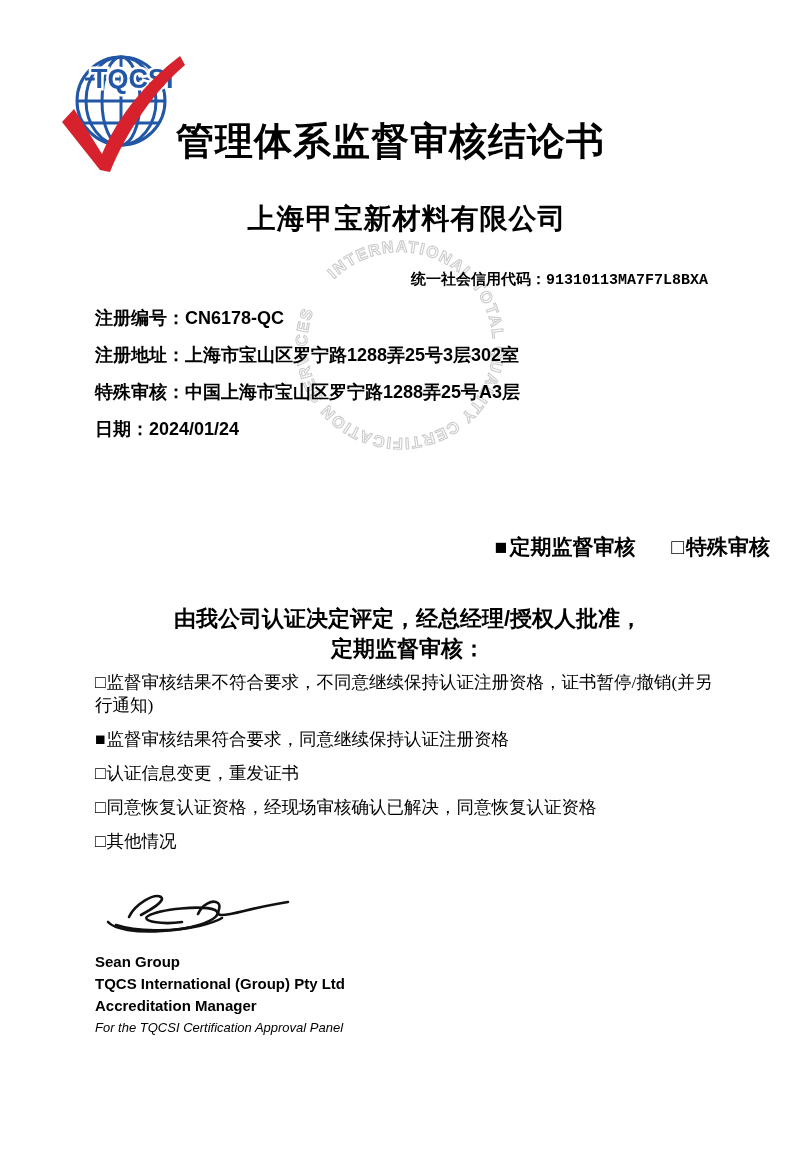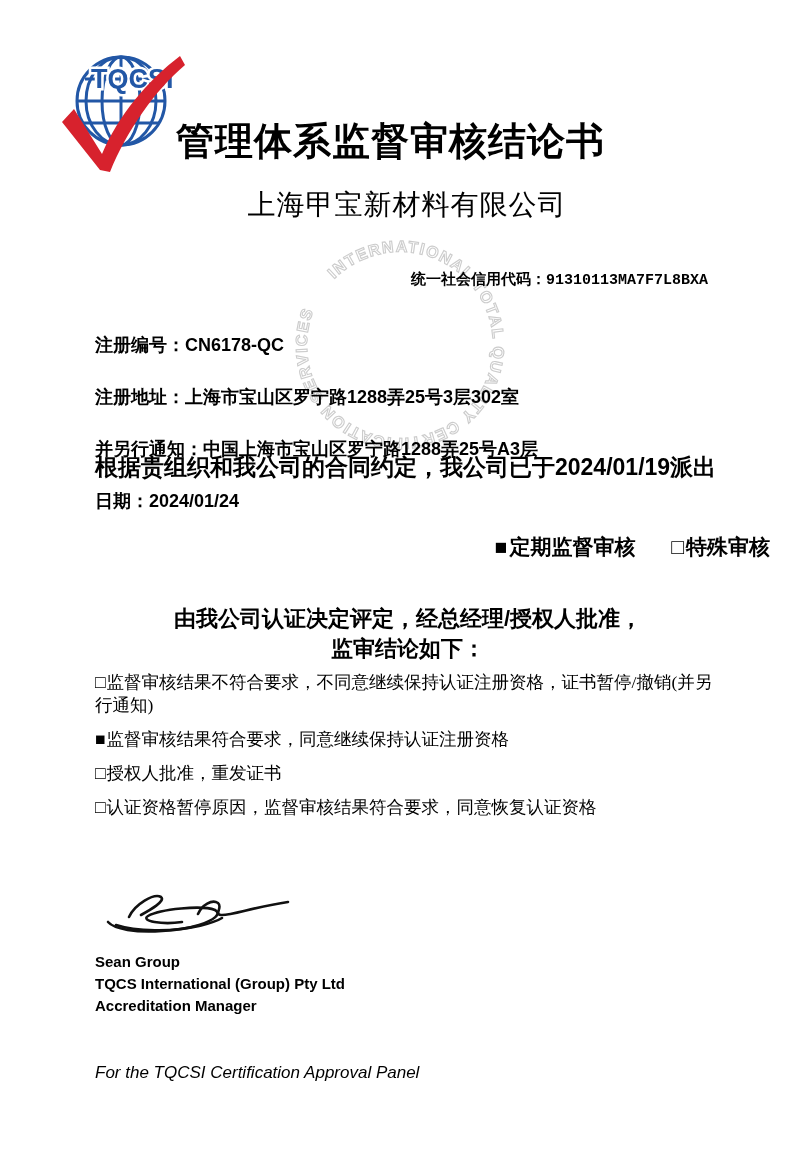--- a/index.html
+++ b/index.html
@@ -13,31 +13,31 @@
   .watermark { position:absolute; left:0; top:0; pointer-events:none; z-index:0; }
   .content-layer { position:absolute; left:0; top:0; width:800px; height:1150px; z-index:1; }
 
   .logo { position:absolute; left:58px; top:44px; }
 
   .doc-title {
     position:absolute; left:176px; top:116px;
     font-size:38px; font-weight:bold; letter-spacing:1px; white-space:nowrap;
   }
   .company-name {
-    position:absolute; left:0; top:186px; width:778px; text-align:center;
-    font-size:28px; font-weight:normal; letter-spacing:1px;padding-left:36px;
+    position:absolute; left:0; top:200px; width:778px; text-align:center;
+    font-size:28px; font-weight:bold; letter-spacing:1px;padding-left:36px;
   }
   .credit-row {
     position:absolute; top:270px; right:92px;
     font-size:15px; font-weight:bold; white-space:nowrap;
   }
   .credit-row .val { margin-left:0; font-family:"Liberation Mono", monospace; font-weight:bold; }
 
   .info-list { position:absolute; left:95px; top:306px; width:620px; }
-  .info-row { font-size:18px; font-weight:bold; line-height:25px; margin-bottom:12px; white-space:nowrap;margin-top:27px; }
+  .info-row { font-size:18px; font-weight:bold; line-height:25px; margin-bottom:12px; white-space:nowrap; }
 
   .body-paragraph {
     position:absolute; left:95px; top:452px; width:624px;
     font-size:23px; font-weight:bold; line-height:31px;
   }
   .audit-options {
     position:absolute; left:0; top:533px; width:770px; text-align:right;
     font-size:21px; font-weight:bold; white-space:nowrap;
   }
   .audit-options .option { display:inline-block; }
@@ -53,21 +53,21 @@
     position:absolute; left:95px; top:671px; width:624px;
     font-family:"Liberation Serif", serif; font-size:17.5px; line-height:23px;
   }
   .conclusion-item { margin-bottom:11px; }
   .conclusion-item .box { margin-right:1px; }
 
   .signature-wrap { position:absolute; left:102px; top:880px; }
 
   .signoff { position:absolute; left:95px; top:951px; font-size:15px; line-height:22px; }
   .signoff .line { font-weight:bold; }
-  .signoff .line.italic { font-weight:normal; font-style:italic; font-size:17px;margin-top:45px; }
+  .signoff .line.italic { font-weight:normal; font-style:italic; font-size:13px; }
 </style>
 </head>
 <body>
 
 <div class="page">
 
   <svg class="watermark" width="800" height="1150" viewBox="0 0 800 1150">
     <defs>
       <path id="wm-circle" d="M 334.2 279.2 A 93 93 0 0 1 465.8 410.8 A 93 93 0 0 1 334.2 279.2" fill="none"></path>
     </defs>
@@ -101,57 +101,59 @@
     </div>
 
     <div class="info-list">
       <div class="info-row">
         <span>注册编号：</span><span>CN6178-QC</span>
       </div>
       <div class="info-row">
         <span>注册地址：</span><span>上海市宝山区罗宁路1288弄25号3层302室</span>
       </div>
       <div class="info-row">
-        <span>并另行通知：</span><span>中国上海市宝山区罗宁路1288弄25号A3层</span>
+        <span>特殊审核：</span><span>中国上海市宝山区罗宁路1288弄25号A3层</span>
       </div>
       <div class="info-row">
         <span>日期：</span><span>2024/01/24</span>
       </div>
     </div>
 
     <div class="body-paragraph">
-      <div>根据贵组织和我公司的合同约定，我公司已于2024/01/19派出</div>
     </div>
 
     <div class="audit-options">
       <span class="option">
         <span class="box">■</span><span>定期监督审核</span>
       </span>
       <span class="option">
         <span class="box">□</span><span>特殊审核</span>
       </span>
     </div>
 
     <div class="decision-heading">
       <div>由我公司认证决定评定，经总经理/授权人批准，</div>
-      <div>监审结论如下：</div>
+      <div>定期监督审核：</div>
     </div>
 
     <div class="conclusion-list">
       <div class="conclusion-item">
         <span class="box">□</span><span>监督审核结果不符合要求，不同意继续保持认证注册资格，证书暂停/撤销(并另行通知)</span>
       </div>
       <div class="conclusion-item">
         <span class="box">■</span><span>监督审核结果符合要求，同意继续保持认证注册资格</span>
       </div>
       <div class="conclusion-item">
-        <span class="box">□</span><span>授权人批准，重发证书</span>
+        <span class="box">□</span><span>认证信息变更，重发证书</span>
       </div>
       <div class="conclusion-item">
-        <span class="box">□</span><span>认证资格暂停原因，监督审核结果符合要求，同意恢复认证资格</span>
+        <span class="box">□</span><span>同意恢复认证资格，经现场审核确认已解决，同意恢复认证资格</span>
+      </div>
+      <div class="conclusion-item">
+        <span class="box">□</span><span>其他情况</span>
       </div>
     </div>
 
     <div class="signature-wrap">
       <svg width="190" height="60" viewBox="0 0 190 60">
         <g fill="none" stroke="#111" stroke-width="2.6" stroke-linecap="round" stroke-linejoin="round">
           <path d="M6,42 C12,49 34,53 60,51 C90,49 112,43 120,38"></path>
           <path d="M14,45 C32,51 72,53 97,45 C112,40 120,34 113,30 C100,25 58,29 46,36 C38,41 60,45 80,42"></path>
           <path d="M27,37 C33,24 52,13 59,17 C64,21 48,30 39,35"></path>
           <path d="M96,34 C100,25 110,19 116,23 C121,27 112,34 119,35 C128,36 152,27 186,22"></path>

